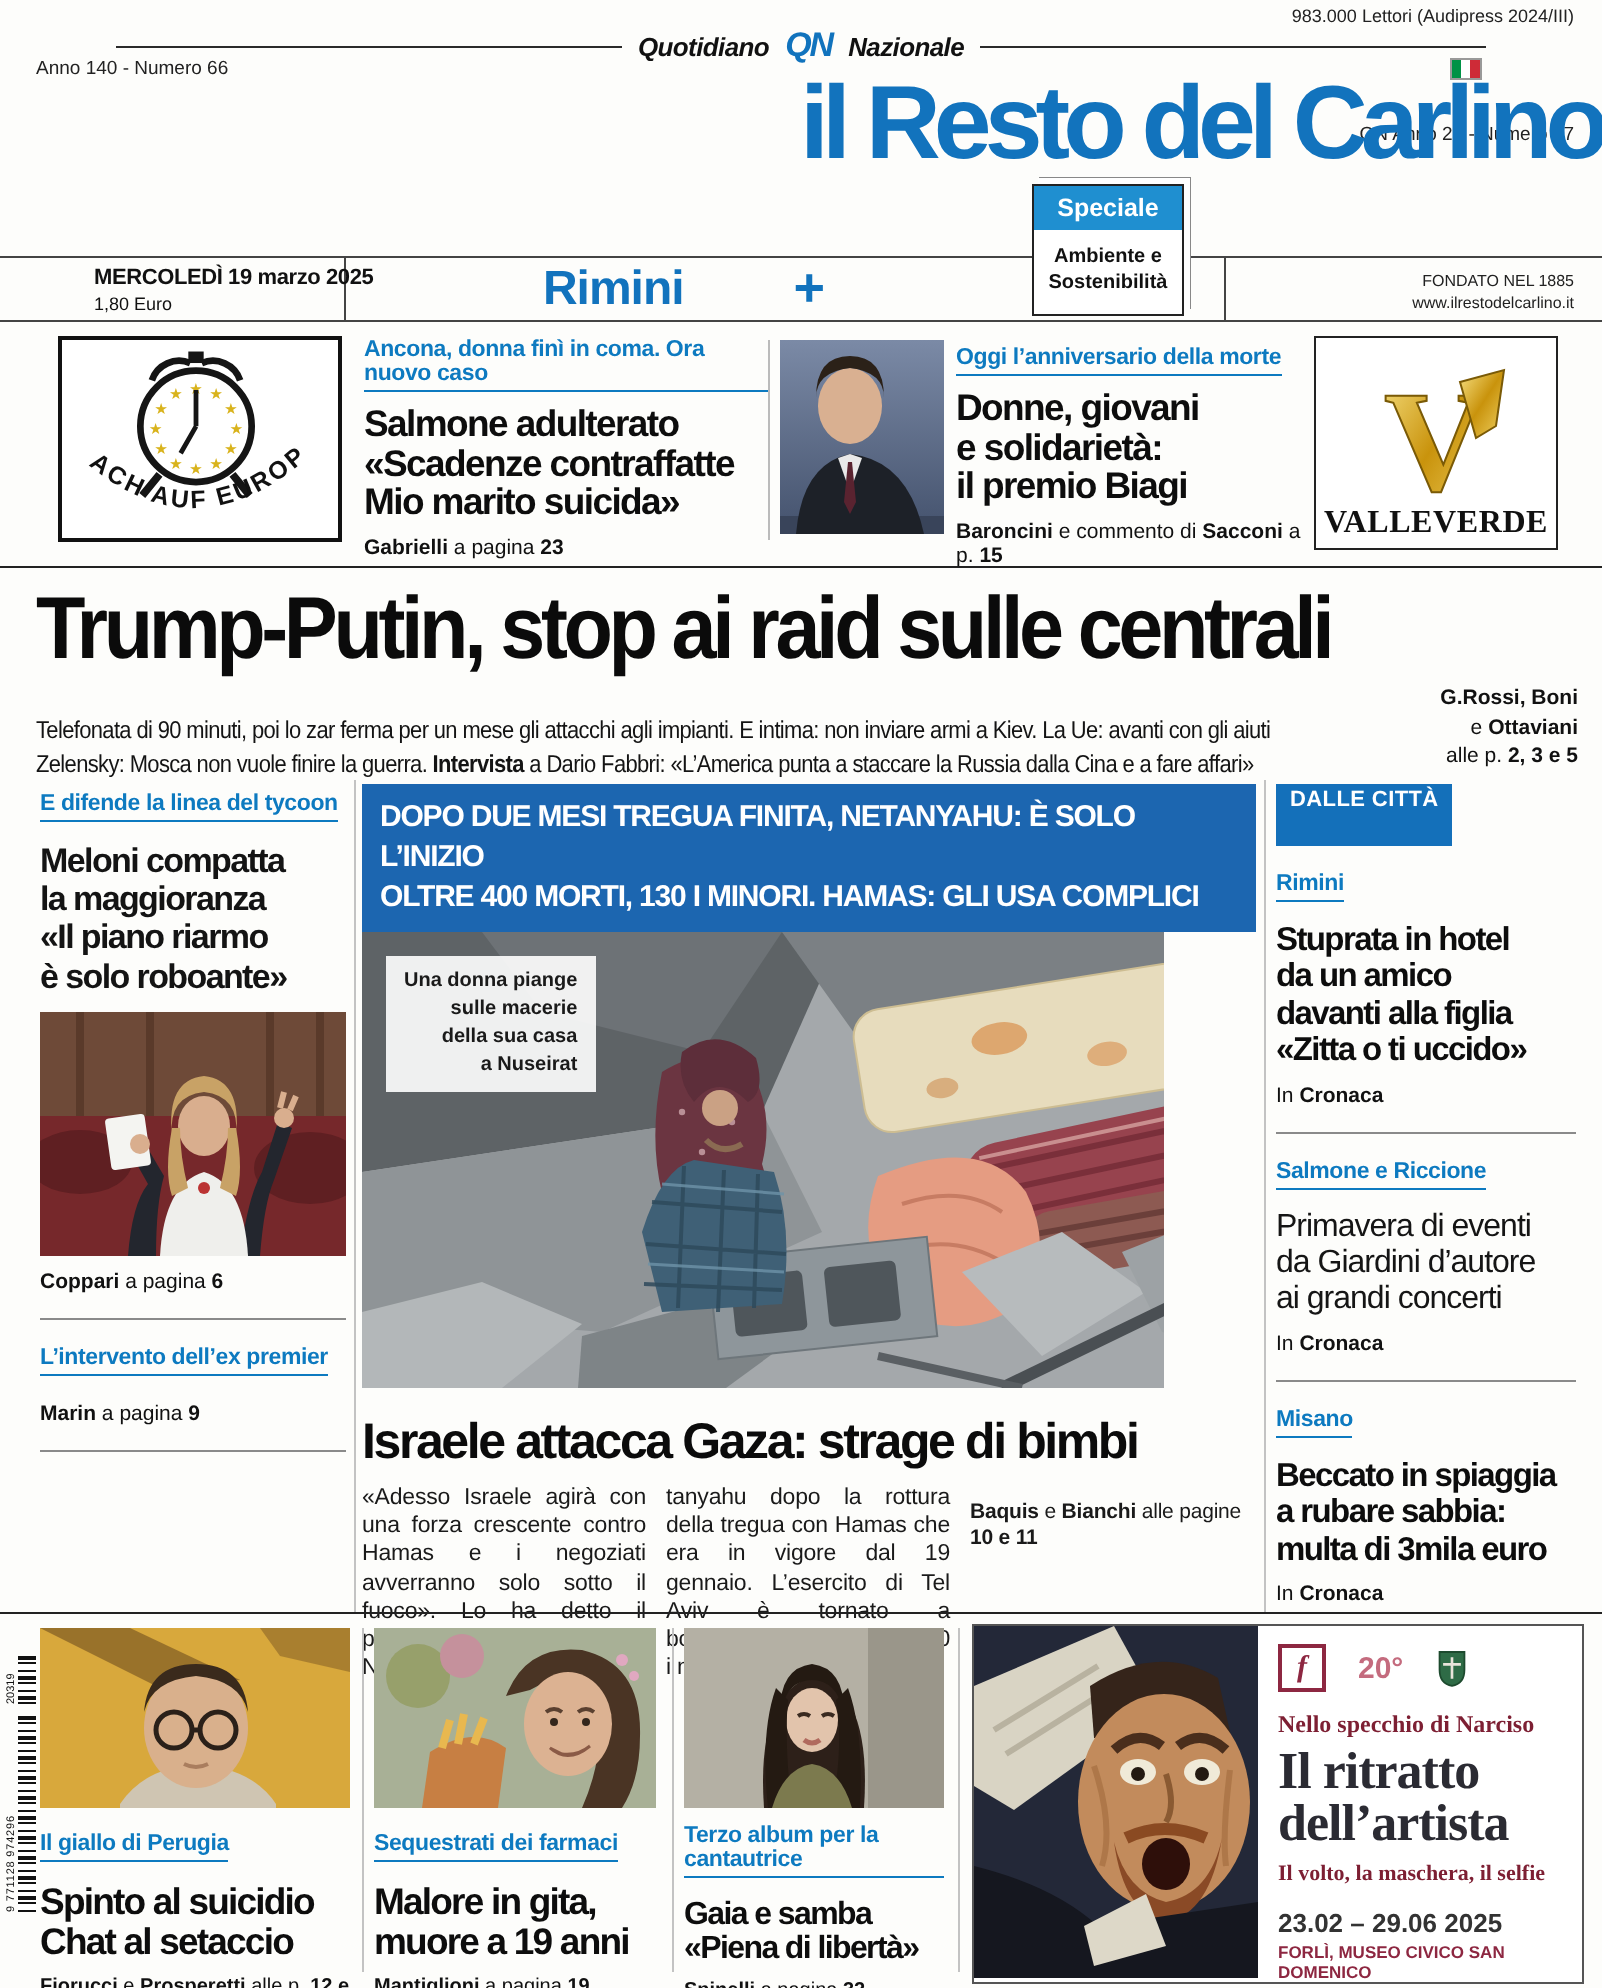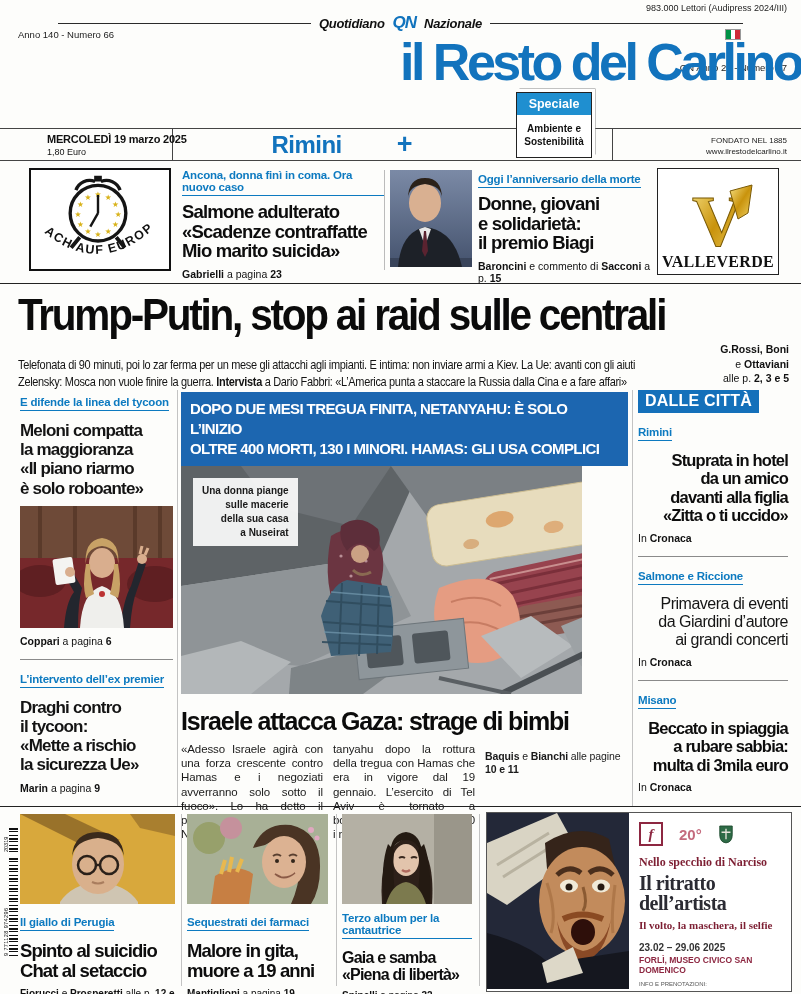--- a/index.html
+++ b/index.html
@@ -76,24 +76,24 @@
           letter-spacing:-0.6px;padding:7px 9px;}
   .gazaphoto{position:relative;width:401px;height:228px;overflow:hidden;}
   .caption{position:absolute;top:12px;left:12px;background:rgba(255,255,255,0.9);padding:6px 9px;
            font-size:10px;font-weight:bold;text-align:right;line-height:1.4;color:#1a1a1a;}
   .g-head{font-size:25px;font-weight:bold;letter-spacing:-1.2px;margin-top:13px;color:#0b0b0b;}
   .g-body{display:flex;gap:10px;margin-top:6px;}
   .g-col{width:142px;font-size:11.5px;line-height:1.24;text-align:justify;letter-spacing:-0.1px;color:#1a1a1a;}
   .g-byline{margin-top:8px;font-size:10.5px;text-align:left;}
 
   .rightcol{position:absolute;left:638px;top:390px;width:150px;}
-  .badge{display:inline-block;background:#1470ba;color:#fff;font-weight:bold;font-size:16px;
-         letter-spacing:0.2px;padding:2px 7px 3px;}
+  .badge{display:inline-block;background:#1470ba;color:#fff;font-weight:bold;font-size:11px;
+         letter-spacing:0.2px;padding:2px 7px 17px;}
   .r-item{margin-top:9px;}
-  .r-head{font-size:16.5px;font-weight:bold;line-height:1.12;letter-spacing:-0.8px;margin-top:4px;color:#0d0d0d;text-align:right;}
+  .r-head{font-size:16.5px;font-weight:bold;line-height:1.12;letter-spacing:-0.8px;margin-top:4px;color:#0d0d0d;}
   .r-head.light{font-weight:normal;font-size:16px;letter-spacing:-0.5px;color:#151515;}
   .incron{font-size:10.5px;margin-top:7px;}
 
   
   .b-vr{top:814px;height:172px;}
   .bv1{left:181px;} .bv2{left:336px;} .bv3{left:479px;}
   .b-story{position:absolute;top:814px;}
   .bs1{left:20px;width:155px;} .bs2{left:187px;width:141px;} .bs3{left:342px;width:130px;}
   .b-photo{width:100%;height:90px;overflow:hidden;margin-bottom:8px;}
   .b-head{font-size:18.5px;font-weight:bold;line-height:1.07;letter-spacing:-0.9px;margin-top:4px;color:#0d0d0d;}
@@ -102,23 +102,23 @@
 
   .b-ad{position:absolute;left:486px;top:812px;width:304px;height:178px;border:1px solid #555;
         display:flex;background:#fff;}
   .painting{width:142px;height:100%;overflow:hidden;flex:none;}
   .adright{flex:1;padding:9px 10px 6px;font-family:"Liberation Serif",serif;overflow:hidden;}
   .adlogos{display:flex;align-items:center;gap:16px;margin-bottom:9px;}
   .logo-f{width:20px;height:20px;border:2px solid #8d2741;color:#8d2741;font-weight:bold;font-style:italic;
           font-size:15px;display:flex;align-items:center;justify-content:center;}
   .logo-20{color:#c46b7e;font-weight:bold;font-size:15px;font-family:"Liberation Sans",sans-serif;}
   .ad-kicker{color:#7d1f33;font-weight:bold;font-size:12px;margin-bottom:3px;}
-  .ad-title{color:#2b2b33;font-weight:bold;font-size:20px;line-height:1.0;letter-spacing:-0.5px;}
+  .ad-title{color:#2b2b33;font-weight:bold;font-size:26px;line-height:1.0;letter-spacing:-0.5px;}
   .ad-sub{color:#7d1f33;font-weight:bold;font-size:11px;margin-top:6px;}
-  .ad-dates{font-family:"Liberation Sans",sans-serif;font-size:10px;font-weight:bold;color:#333;margin-top:11px;}
+  .ad-dates{font-family:"Liberation Sans",sans-serif;font-size:13px;font-weight:bold;color:#333;margin-top:11px;}
   .ad-venue{font-family:"Liberation Sans",sans-serif;font-size:8.5px;font-weight:bold;color:#8d2741;margin-top:2px;}
   .ad-info{font-family:"Liberation Sans",sans-serif;font-size:6px;color:#555;margin-top:5px;line-height:1.5;}
 
   
   .barcode{position:absolute;left:2px;top:828px;width:17px;height:132px;}
   .bc-bars{position:absolute;right:1px;width:9px;
            background:repeating-linear-gradient(180deg,#111 0 2px,#fff 2px 3px,#111 3px 4px,#fff 4px 7px,#111 7px 8px,#fff 8px 10px);}
   .bc-top{top:0;height:24px;}
   .bc-main{top:30px;height:98px;}
   .bc-digits{position:absolute;right:10px;top:30px;height:98px;writing-mode:vertical-rl;
@@ -290,24 +290,20 @@
         <path d="M60 122 Q62 86 82 80 Q102 86 104 122 Z" fill="#efefec"></path>
         <ellipse cx="82" cy="57" rx="13" ry="15" fill="#d9ae8e"></ellipse>
         <path d="M66 62 Q63 34 82 32 Q101 34 98 62 Q100 42 82 40 Q64 42 66 62 Z" fill="#c8a266"></path>
         <path d="M66 58 Q62 80 66 92 L74 88 Q70 72 70 58 Z M98 58 Q102 80 98 92 L90 88 Q94 72 94 58 Z" fill="#c8a266"></path>
         <circle cx="82" cy="88" r="3" fill="#b33"></circle>
       </svg>
     </div>
     <p class="byline"><span class="b">Coppari</span><span> a pagina </span><span class="b">6</span></p>
     <hr class="sep">
     <span class="kicker">L’intervento dell’ex premier</span>
-    <div class="l-head pre">Draghi contro
-il tycoon:
-«Mette a rischio
-la sicurezza Ue»</div>
     <p class="byline"><span class="b">Marin</span><span> a pagina </span><span class="b">9</span></p>
     <hr class="sep">
   </div>
 
   <div class="centercol">
     <div class="banner">
       <div>DOPO DUE MESI TREGUA FINITA, NETANYAHU: È SOLO L’INIZIO</div>
       <div>OLTRE 400 MORTI, 130 I MINORI. HAMAS: GLI USA COMPLICI</div>
     </div>
     <div class="gazaphoto">

